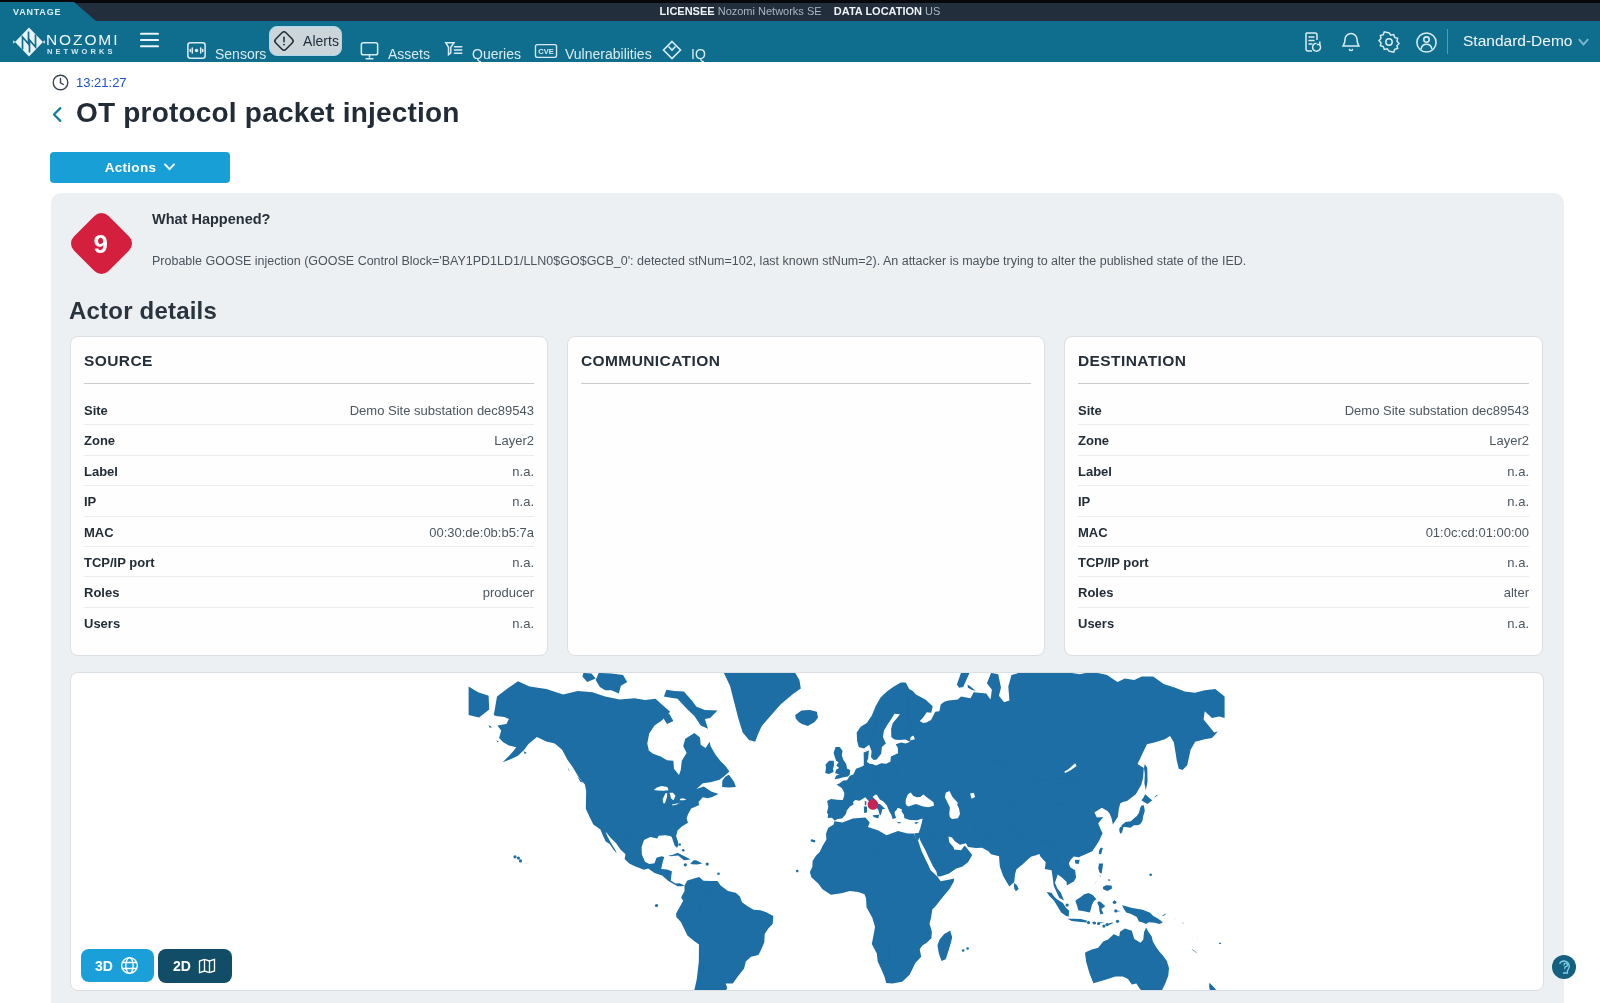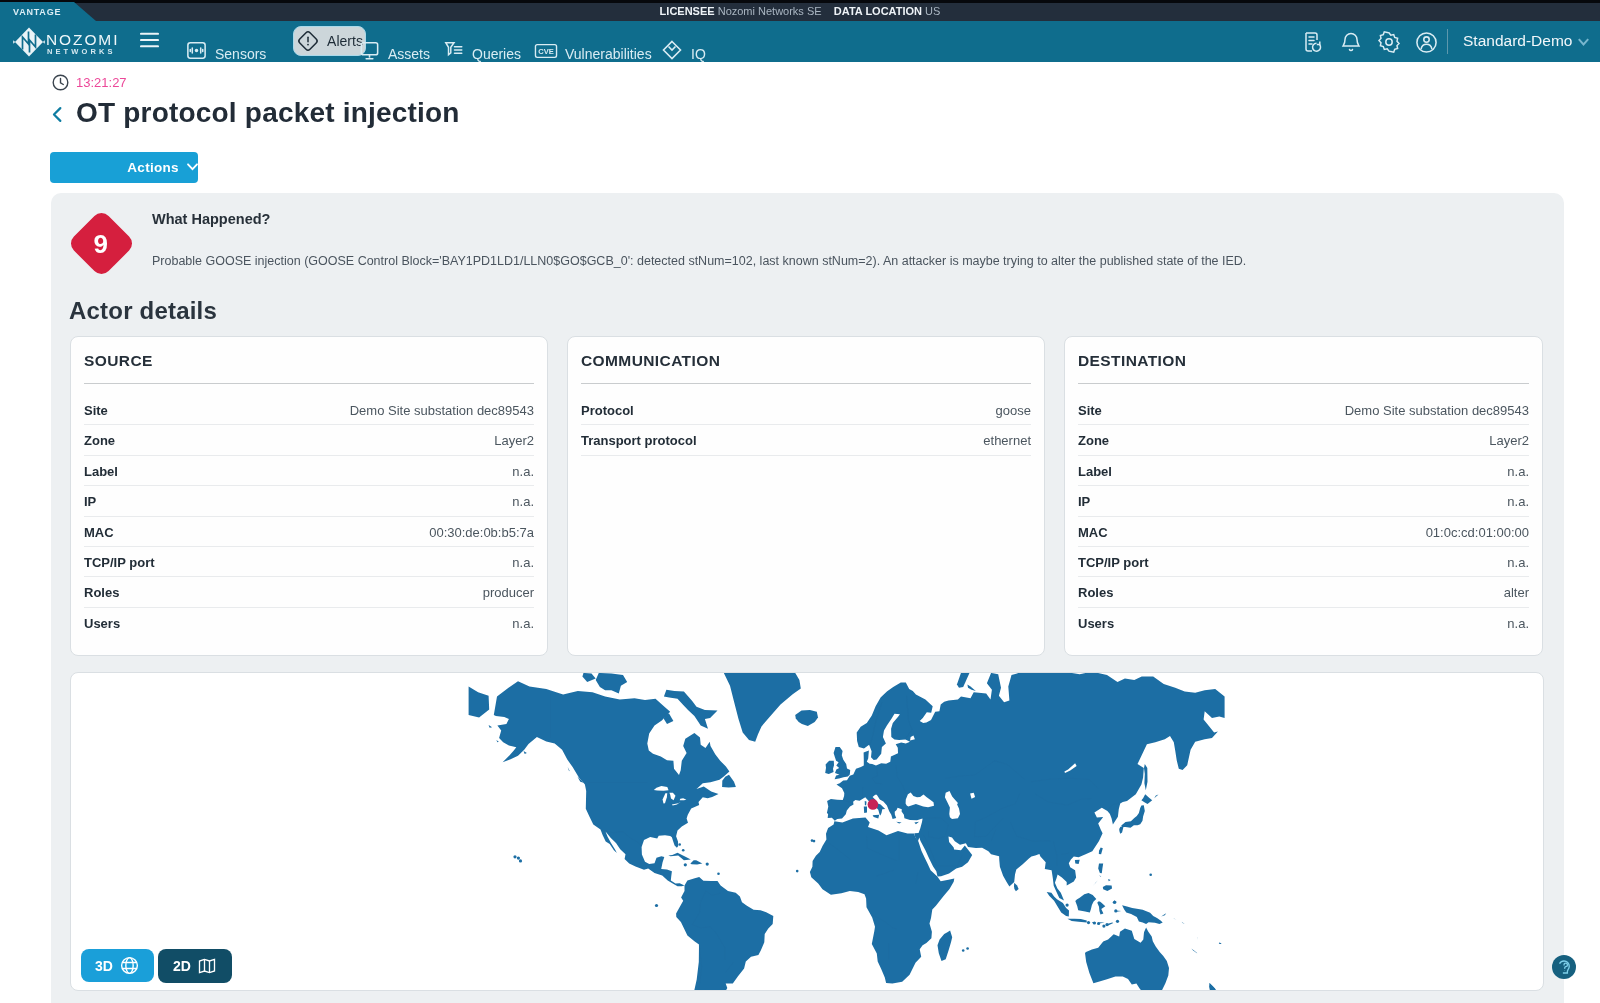--- a/index.html
+++ b/index.html
@@ -13,25 +13,25 @@
   color:#dceef5; letter-spacing:0.8px; }
 .topinfo { position:absolute; top:0; left:0; width:1600px; height:21px; text-align:center;
   font-size:11px; color:#aab6c2; line-height:23px; }
 .topinfo b { color:#eef3f7; font-weight:bold; }
 .nav { position:absolute; left:0; top:21px; width:1600px; height:41px; background:#0f6d8d; }
 .nav .item { position:absolute; top:0; height:41px; display:flex; align-items:flex-end;
   color:#d9ecf3; font-size:14px; }
 .nav .item svg { margin-right:7px; }
 .alertpill { position:absolute; left:269px; top:5px; width:73px; height:30px; background:#ccd6da;
   border:1.5px solid #a9d9ea; border-radius:8px; display:flex; align-items:center; justify-content:center;
-  color:#1d2b36; font-size:14px;margin-left:24px; }
+  color:#1d2b36; font-size:14px; }
 .logo { position:absolute; left:12px; top:6px; }
 .title { position:absolute; left:76px; top:97px; font-size:28px; font-weight:bold; color:#222c37; letter-spacing:0.2px; }
-.actions { position:absolute; left:50px; top:152px; width:148px; height:31px; background:#18a0d6;
-  border-radius:4px; color:#fff; font-size:13.5px; font-weight:bold; text-align:right; line-height:31px; letter-spacing:0.3px; }
+.actions { position:absolute; left:50px; top:152px; width:180px; height:31px; background:#18a0d6;
+  border-radius:4px; color:#fff; font-size:13.5px; font-weight:bold; text-align:center; line-height:31px; letter-spacing:0.3px; }
 .panel { position:absolute; left:51px; top:193px; width:1513px; height:810px; background:#edf0f2; border-radius:10px 10px 0 0; }
 .diamond { position:absolute; left:77px; top:219px; width:49px; height:49px; background:#d51f3e;
   border-radius:10px; transform:rotate(45deg); }
 .diamond span { position:absolute; width:49px; text-align:center; top:10px; transform:rotate(-45deg);
   color:#fff; font-size:26px; font-weight:bold; }
 .wh-title { position:absolute; left:152px; top:211px; font-size:14.5px; font-weight:bold; color:#273039; }
 .wh-desc { position:absolute; left:152px; top:239px; font-size:12.5px; color:#4a545e;margin-top:15px; }
 .actor { position:absolute; left:69px; top:297px; font-size:24px; font-weight:bold; color:#2a343e; letter-spacing:0.2px; }
 .card { position:absolute; background:#fefefe; border:1px solid #dadfe3; border-radius:8px; }
 .card .hd { position:absolute; left:13px; top:15px; font-size:15.5px; font-weight:bold; color:#252f39; letter-spacing:0.4px; }
@@ -134,21 +134,21 @@
 <div style="position:absolute;left:1447px;top:8px;width:1px;height:25px;background:#5d98ad;"></div>
 <div style="position:absolute;left:1463px;top:11px;color:#f2f7fa;font-size:15.5px;">Standard-Demo</div>
 <svg style="position:absolute;left:1578px;top:17px" width="11" height="8" viewBox="0 0 11 8">
       <path d="M0.8 1.2 L5.5 6.4 L10.2 1.2" fill="none" stroke="#79b6ce" stroke-width="2"></path>
     </svg>
 </div>
 <svg style="position:absolute;left:52px;top:74px" width="17" height="17" viewBox="0 0 17 17" fill="none" stroke="#3a444e" stroke-width="1.4">
     <circle cx="8.5" cy="8.5" r="7.3"></circle>
     <path d="M8.5 4.5v4.3l2.8 1.7" stroke-linecap="round"></path>
   </svg>
-<div style="position:absolute;left:76px;top:75px;color:#ec4899;font-size:13px;">13:21:27</div>
+<div style="position:absolute;left:76px;top:75px;color:#1d4ed8;font-size:13px;">13:21:27</div>
 <svg style="position:absolute;left:50px;top:106px" width="13" height="17" viewBox="0 0 14 20">
     <path d="M11.5 2.5 L4 10 L11.5 17.5" fill="none" stroke="#0f7da2" stroke-width="2.6" stroke-linecap="round" stroke-linejoin="round"></path>
   </svg>
 <div class="title">OT protocol packet injection</div>
 <div class="actions">Actions&nbsp;&nbsp;<svg width="11" height="8" viewBox="0 0 11 8" style="vertical-align:1px">
       <path d="M1 1.3 L5.5 6.2 L10 1.3" fill="none" stroke="#fff" stroke-width="1.8" stroke-linecap="round"></path>
     </svg></div>
 <div class="diamond">
     <span>9</span>
   </div>
@@ -191,30 +191,20 @@
 <div class="row" style="border-bottom:none;">
         <span class="k">Users</span>
         <span class="v">n.a.</span>
       </div>
 </div>
 </div>
 
 <div class="card" id="card-com" style="left:567px; top:336px; width:478px; height:320px;">
 <div class="hd">COMMUNICATION</div>
     <div class="hdline"></div>
-<div class="rows">
-<div class="row">
-        <span class="k">Protocol</span>
-        <span class="v">goose</span>
-      </div>
-<div class="row">
-        <span class="k">Transport protocol</span>
-        <span class="v">ethernet</span>
-      </div>
-</div>
 </div>
 
 <div class="card" id="card-dst" style="left:1064px; top:336px; width:479px; height:320px;">
 <div class="hd">DESTINATION</div>
     <div class="hdline"></div>
 <div class="rows">
 <div class="row">
         <span class="k">Site</span>
         <span class="v">Demo Site substation dec89543</span>
       </div>

